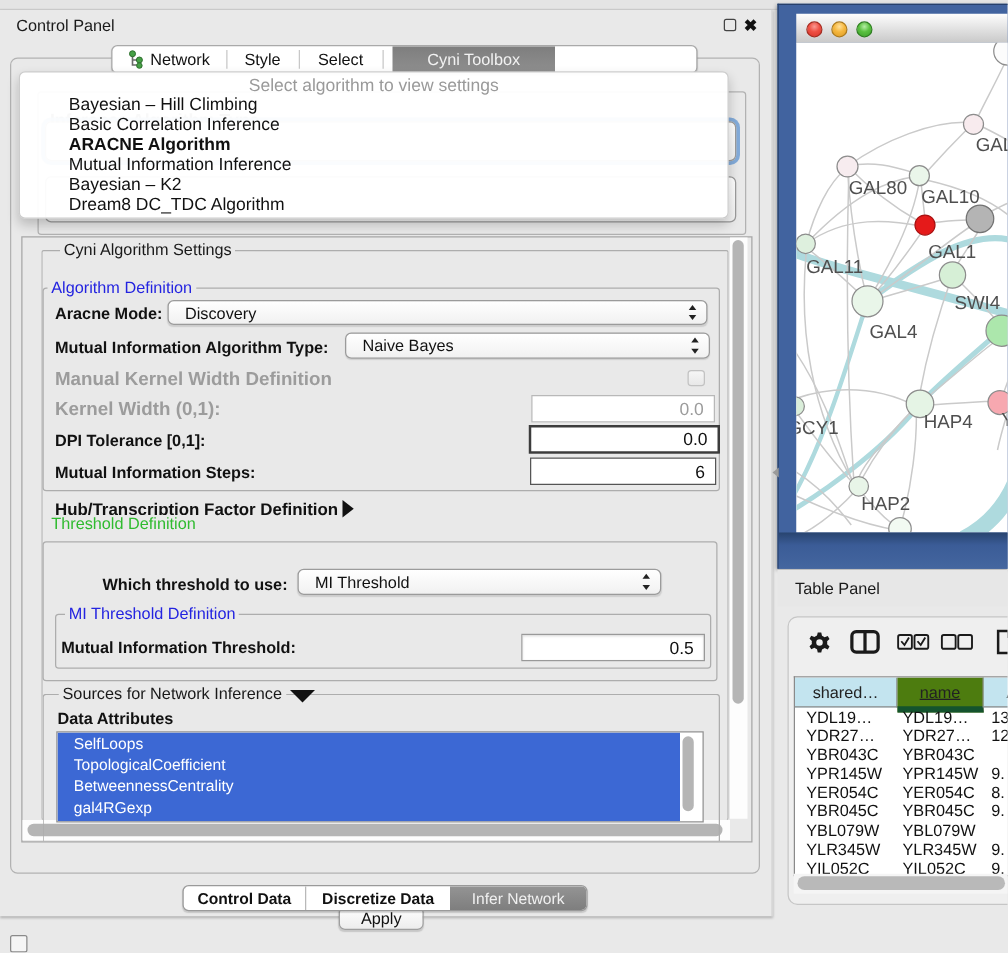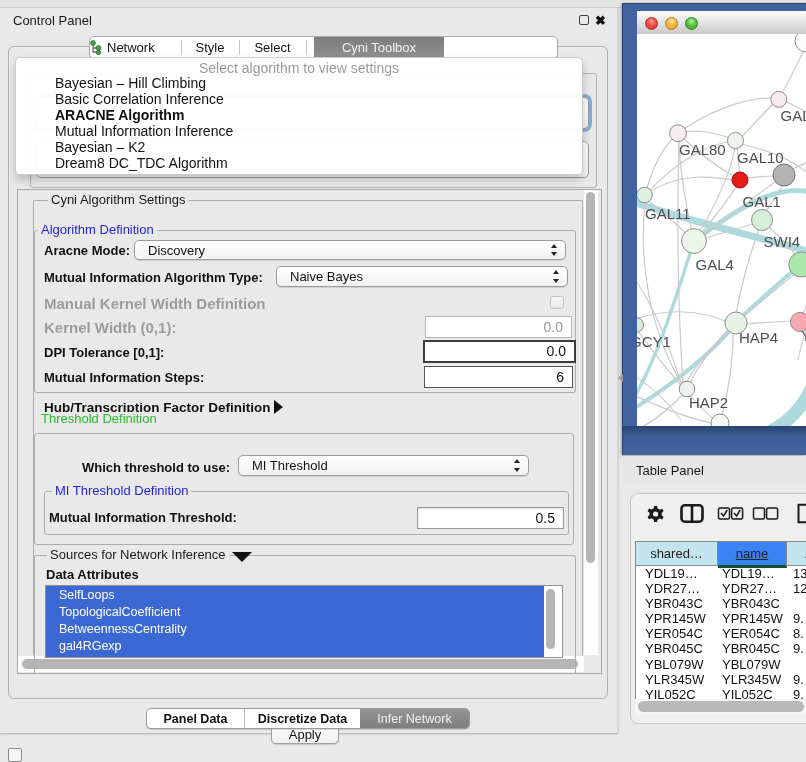--- a/index.html
+++ b/index.html
@@ -26,21 +26,21 @@
 
   <div class="abs" style="left:13px;top:5px;font-size:13px;color:#1a1a1a;">Control Panel</div>
   <div class="abs" style="left:579px;top:7px;width:8px;height:8px;border:1.5px solid #444;border-radius:2px;"></div>
   <div class="abs" style="left:595px;top:5px;font-size:13px;font-weight:bold;color:#111;">✖</div>
 
   <div class="abs" style="left:89px;top:28px;width:467px;height:21px;background:#fff;border:1px solid #a9a9a9;border-radius:5px;box-shadow:0 1px 1px rgba(0,0,0,0.15);overflow:hidden;z-index:5;">
     <div class="abs" style="left:90.5px;top:3px;width:1px;height:15px;background:#c8c8c8;"></div>
     <div class="abs" style="left:148.5px;top:3px;width:1px;height:15px;background:#c8c8c8;"></div>
     <div class="abs" style="left:215.5px;top:3px;width:1px;height:15px;background:#c8c8c8;"></div>
     <div class="abs" style="left:224px;top:0;width:130px;height:21px;background:linear-gradient(#7e7e7e,#8f8f8f);"></div>
-    <div class="abs" style="left:0;top:0;width:91px;height:21px;display:flex;align-items:center;font-size:13px;color:#111;">
+    <div class="abs" style="left:0;top:0;width:91px;height:21px;display:flex;align-items:center;justify-content:center;font-size:13px;color:#111;">
       <svg width="13" height="15" viewBox="0 0 13 15" style="margin-right:4px;">
         <path d="M3 4 L3 12 L8 12 M3 8 L7 8" stroke="#6a6a6a" stroke-width="1.3" fill="none"></path>
         <circle cx="3" cy="3" r="2.4" fill="#46a046" stroke="#2d6e2d" stroke-width="0.8"></circle>
         <circle cx="8.5" cy="8" r="2.4" fill="#46a046" stroke="#2d6e2d" stroke-width="0.8"></circle>
         <circle cx="8.5" cy="12.5" r="2.2" fill="#46a046" stroke="#2d6e2d" stroke-width="0.8"></circle>
       </svg>
       Network</div>
     <div class="abs" style="left:91px;top:0;width:58px;height:21px;display:flex;align-items:center;justify-content:center;font-size:13px;color:#111;">Style</div>
     <div class="abs" style="left:149px;top:0;width:67px;height:21px;display:flex;align-items:center;justify-content:center;font-size:13px;color:#111;">Select</div>
     <div class="abs" style="left:224px;top:0;width:130px;height:21px;display:flex;align-items:center;justify-content:center;font-size:13px;color:#f2f2f2;">Cyni Toolbox</div>
@@ -121,21 +121,21 @@
     <div class="abs" style="left:0;top:0;width:498px;height:71px;background:#3c68d4;"></div>
     <div class="abs" style="left:13px;top:1px;width:480px;font-size:12.5px;color:#fff;line-height:17.1px;">SelfLoops<br>TopologicalCoefficient<br>BetweennessCentrality<br>gal4RGexp</div>
     <div class="abs" style="left:500px;top:3px;width:9px;height:60px;background:#b5b5b5;border-radius:5px;"></div>
   </div>
 
   <div class="abs" style="left:271px;top:669px;width:66px;height:17px;border:1px solid #9f9f9f;border-radius:5px;background:linear-gradient(#ffffff,#ededed);box-shadow:0 1px 1px rgba(0,0,0,0.15);display:flex;align-items:center;justify-content:center;font-size:13px;color:#111;margin-top:48px;">Apply</div>
 
   <div class="abs" style="left:146px;top:700px;width:322px;height:19px;border:1px solid #9a9a9a;border-radius:5px;background:#fff;overflow:hidden;box-shadow:0 1px 1px rgba(0,0,0,0.15);">
     <div class="abs" style="left:97px;top:0;width:1px;height:19px;background:#b9b9b9;"></div>
     <div class="abs" style="left:213px;top:0;width:109px;height:19px;background:linear-gradient(#949494,#7e7e7e);"></div>
-    <div class="abs" style="left:0;top:0;width:97px;height:19px;display:flex;align-items:center;justify-content:center;font-size:12.5px;font-weight:bold;color:#111;">Panel Data</div>
+    <div class="abs" style="left:0;top:0;width:97px;height:19px;display:flex;align-items:center;justify-content:center;font-size:12.5px;font-weight:bold;color:#111;">Control Data</div>
     <div class="abs" style="left:98px;top:0;width:115px;height:19px;display:flex;align-items:center;justify-content:center;font-size:12.5px;font-weight:bold;color:#111;">Discretize Data</div>
     <div class="abs" style="left:213px;top:0;width:109px;height:19px;display:flex;align-items:center;justify-content:center;font-size:12.5px;color:#f0f0f0;">Infer Network</div>
   </div>
 </div>
 
 <div class="abs" style="left:15px;top:57px;width:566px;height:116px;background:rgba(255,255,255,0.96);border:1px solid #cccccc;border-radius:5px;box-shadow:0 5px 9px rgba(0,0,0,0.2);z-index:50;">
   <div class="abs" style="left:0;top:2px;width:566px;text-align:center;font-size:14px;color:#9a9a9a;">Select algorithm to view settings</div>
   <div class="abs" style="left:1px;top:16.5px;font-size:14px;color:#111;line-height:16px;padding-left:38px;">Bayesian – Hill Climbing<br>Basic Correlation Inference<br><b>ARACNE Algorithm</b><br>Mutual Information Inference<br>Bayesian – K2<br>Dream8 DC_TDC Algorithm</div>
 </div>
 
@@ -248,21 +248,21 @@
       <rect x="86.6" y="9" width="11" height="11" rx="1.5"></rect>
       <path d="M76,14 l2.6,3 l3.6-6"></path>
       <path d="M89,14 l2.6,3 l3.6-6"></path>
       <rect x="108.5" y="9" width="11" height="11" rx="1.5"></rect>
       <rect x="121.6" y="9" width="11" height="11" rx="1.5"></rect>
     </g>
     <path d="M153.5,5.8 l8.5,0 l4.5,4.5 l0,13 l-13,0 Z M162,5.8 l0,4.5 l4.5,0" fill="none" stroke="#1a1a1a" stroke-width="2"></path>
   </svg>
   <div class="abs" style="left:4px;top:47px;width:196px;height:158px;background:#fff;border:1px solid #8a8a8a;border-right:none;overflow:hidden;">
     <div class="abs" style="left:0;top:0;width:81px;height:23px;background:#c3e4ef;border-right:1px solid #8a8a8a;border-bottom:1px solid #8a8a8a;display:flex;align-items:center;justify-content:center;font-size:13px;color:#222;">shared…</div>
-    <div class="abs" style="left:82px;top:0;width:68px;height:23px;background:#3b82f6;border-right:1px solid #8a8a8a;border-bottom:3px solid #14532d;display:flex;align-items:center;justify-content:center;font-size:13px;color:#222;text-decoration:underline;">name</div>
+    <div class="abs" style="left:82px;top:0;width:68px;height:23px;background:#4d7c0f;border-right:1px solid #8a8a8a;border-bottom:5px solid #14532d;display:flex;align-items:center;justify-content:center;font-size:13px;color:#222;text-decoration:underline;">name</div>
     <div class="abs" style="left:151px;top:0;width:45px;height:23px;background:#c3e4ef;border-bottom:1px solid #8a8a8a;display:flex;align-items:center;justify-content:center;font-size:13px;color:#222;">A</div>
     <div class="abs" style="left:9px;top:24px;font-size:13px;color:#111;line-height:15.1px;">YDL19…<br>YDR27…<br>YBR043C<br>YPR145W<br>YER054C<br>YBR045C<br>YBL079W<br>YLR345W<br>YIL052C</div>
     <div class="abs" style="left:86px;top:24px;font-size:13px;color:#111;line-height:15.1px;">YDL19…<br>YDR27…<br>YBR043C<br>YPR145W<br>YER054C<br>YBR045C<br>YBL079W<br>YLR345W<br>YIL052C</div>
     <div class="abs" style="left:157px;top:24px;font-size:13px;color:#111;line-height:15.1px;">13…<br>12…<br>&nbsp;<br>9.<br>8.<br>9.<br>&nbsp;<br>9.<br>9.</div>
   </div>
   <div class="abs" style="left:4px;top:205px;width:196px;height:16px;background:#f5f5f5;"></div>
   <div class="abs" style="left:7px;top:207px;width:166px;height:11px;background:#b9b9b9;border-radius:5.5px;"></div>
 </div>
 
 <div class="abs" style="left:8px;top:748px;width:12px;height:12px;border:1.5px solid #8a8a8a;border-radius:2px;background:#f5f5f5;"></div>

